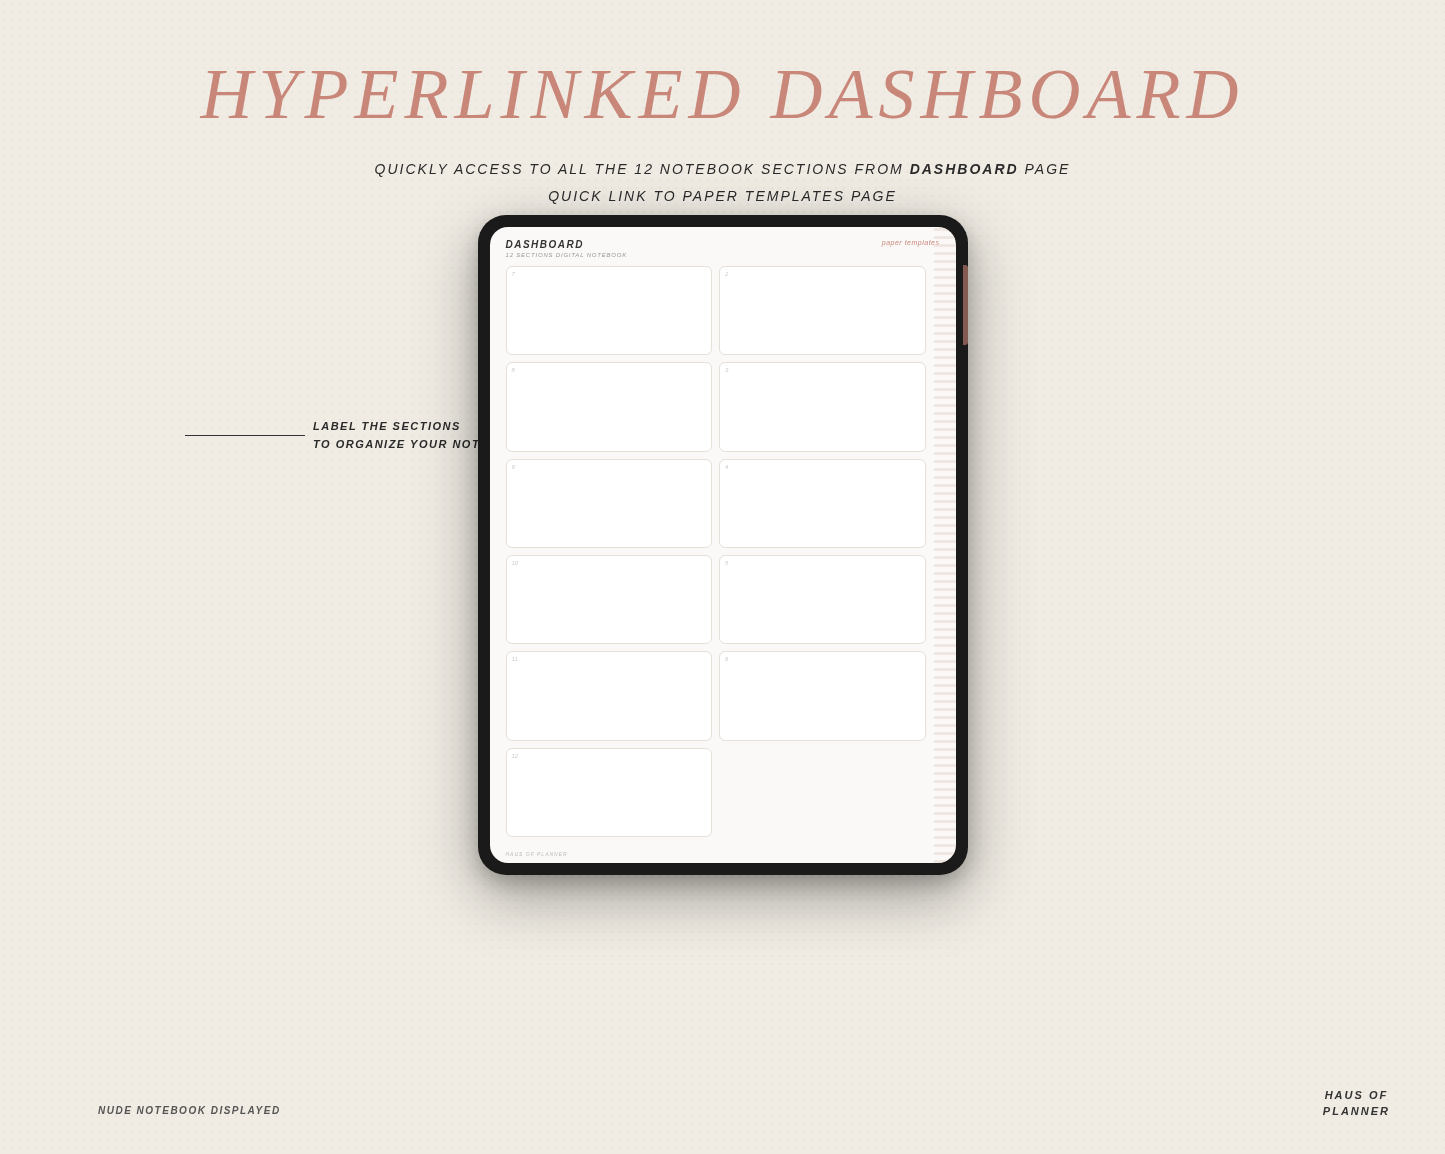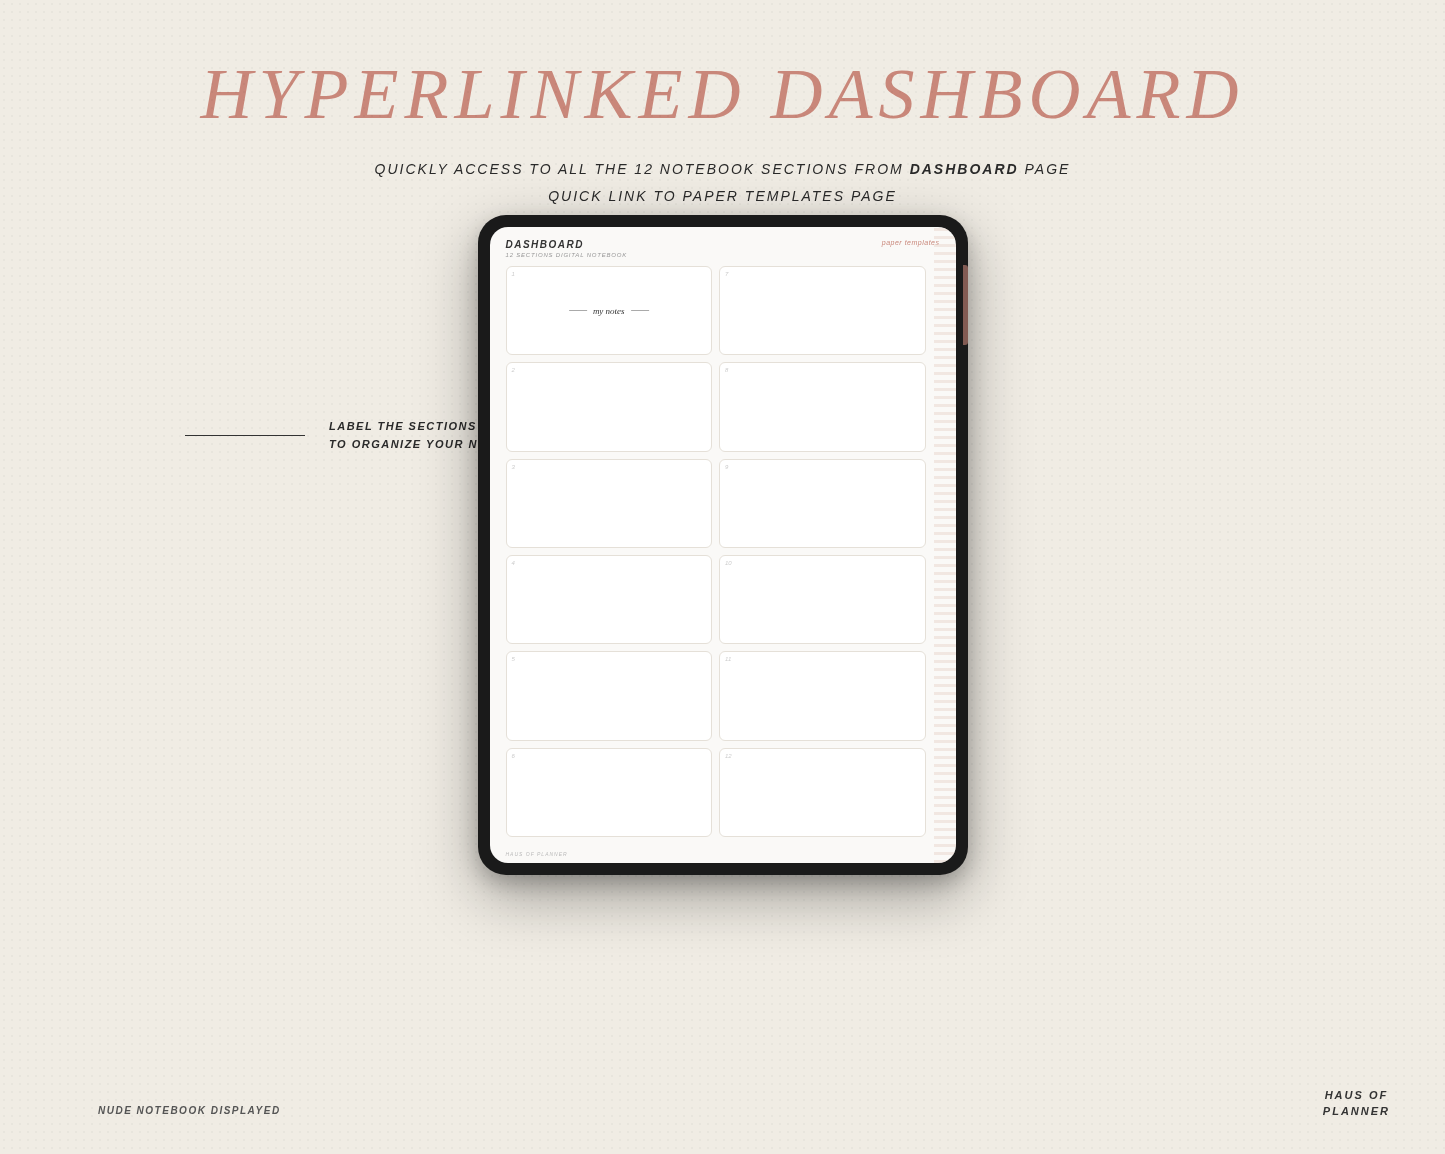--- a/index.html
+++ b/index.html
@@ -233,21 +233,21 @@
     }
 
     .annotation-text {
       font-family: Arial, sans-serif;
       font-size: 11px;
       font-weight: 700;
       letter-spacing: 1.5px;
       color: #2a2a2a;
       text-transform: uppercase;
       line-height: 1.6;
-      margin-left: 24px;
+      margin-left: 8px;
     }
 
     
     .bottom-left-label {
       position: absolute;
       bottom: 38px;
       left: 50px;
       font-family: Arial, sans-serif;
       font-size: 10px;
       font-weight: 600;
@@ -305,28 +305,20 @@
         <div class="dashboard-header">
           <div>
             <div class="dashboard-title-text">DASHBOARD</div>
             <div class="dashboard-subtitle-text">12 SECTIONS DIGITAL NOTEBOOK</div>
           </div>
           <div class="paper-templates-link">paper templates</div>
         </div>
 
         <div class="grid-area">
 
-          <div class="grid-cell">
-            <span class="cell-number">1</span>
-            <div class="cell-label">
-              <div class="cell-label-line">
-                <span>my notes</span>
-              </div>
-            </div>
-          </div>
 
           <div class="grid-cell">
             <span class="cell-number">7</span>
           </div>
 
           <div class="grid-cell">
             <span class="cell-number">2</span>
           </div>
 
           <div class="grid-cell">

